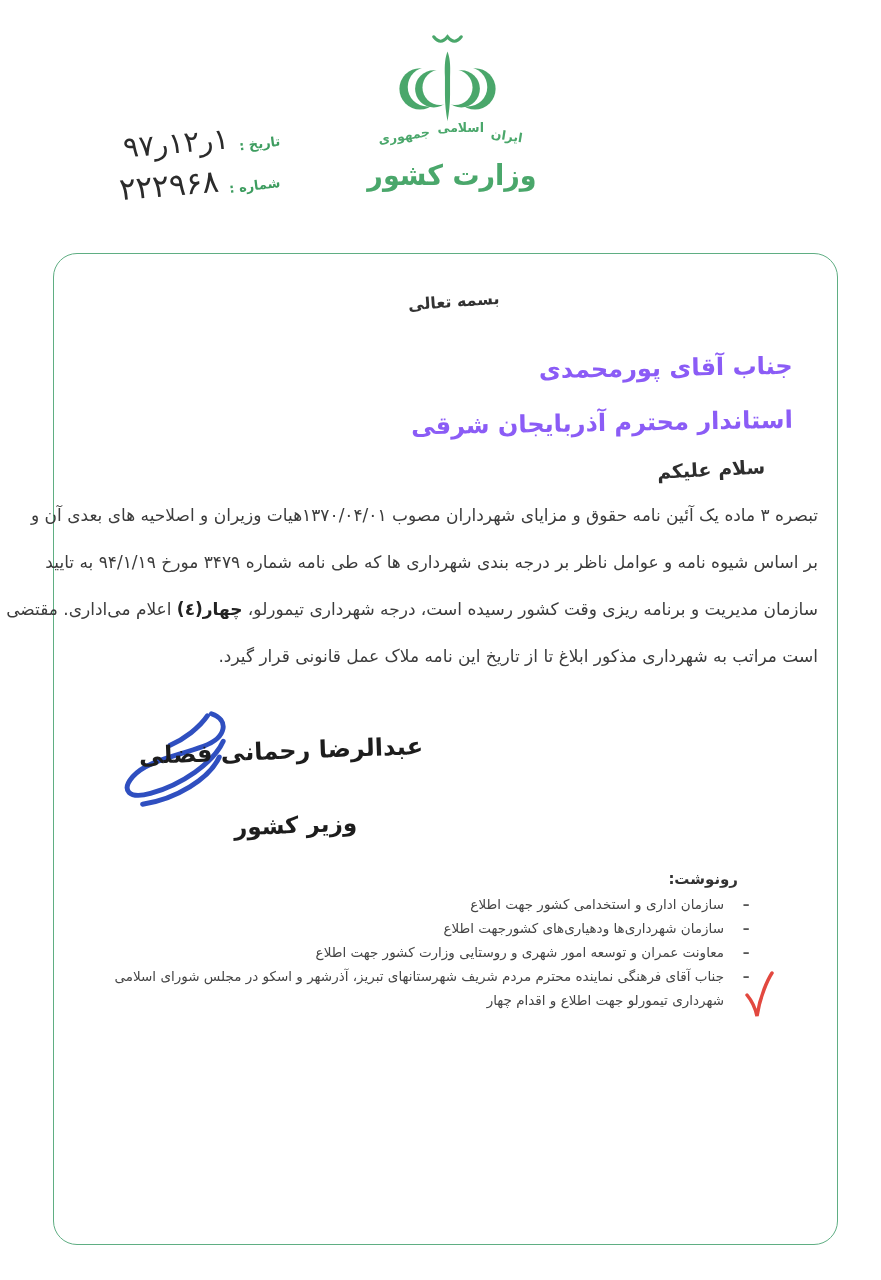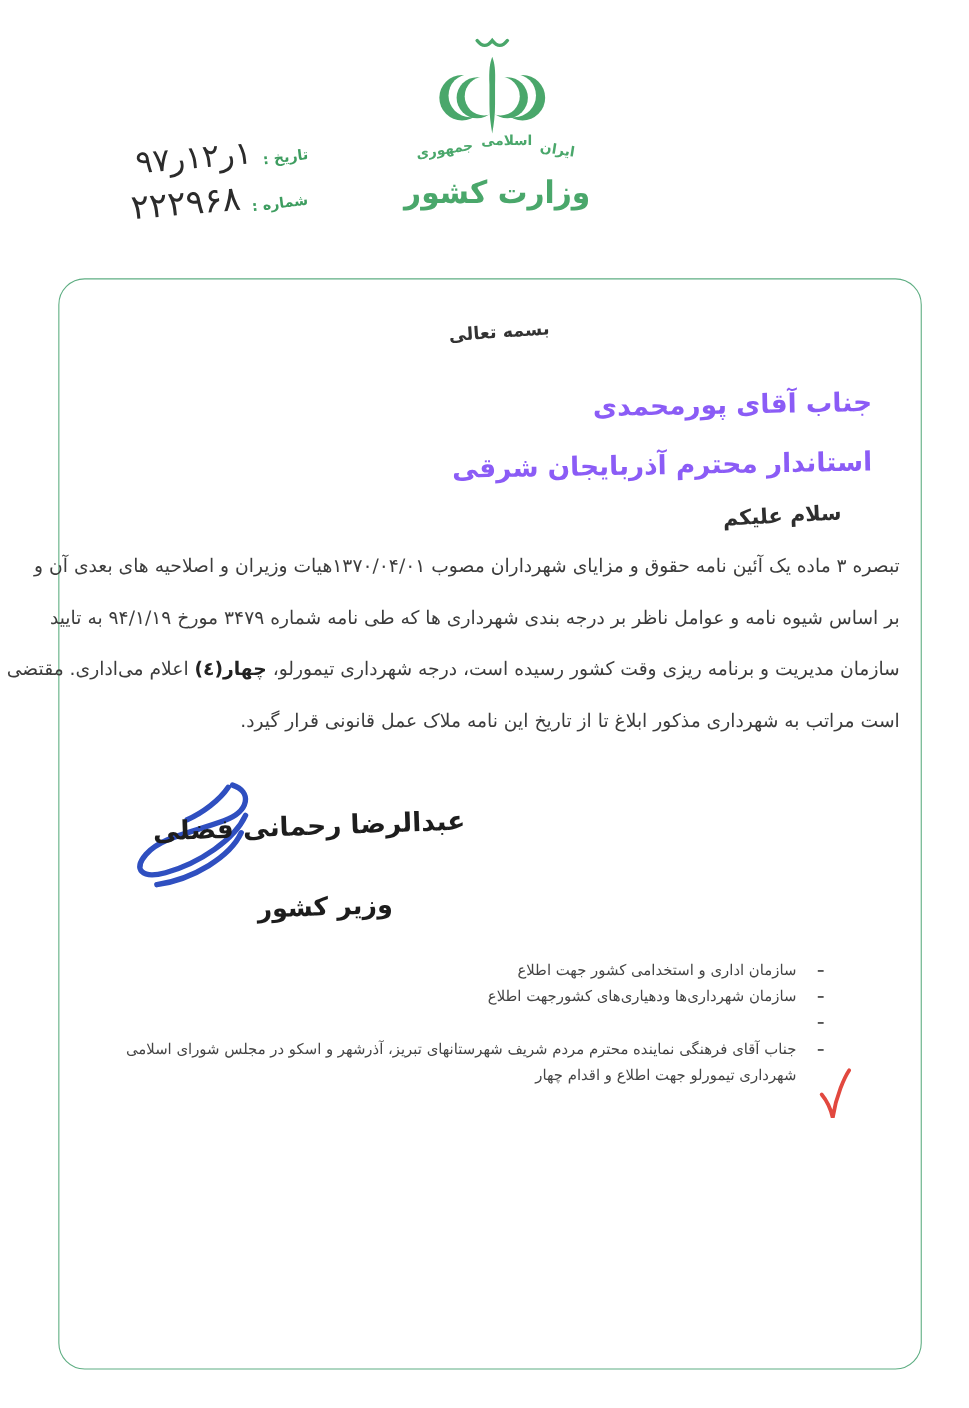--- a/index.html
+++ b/index.html
@@ -184,30 +184,32 @@
       <path d="M100,14 C118,20 116,38 92,47 C62,58 34,62 20,78 C8,92 16,101 38,95 C70,86 102,64 112,42"></path>
       <path d="M30,106 C64,101 98,80 108,58"></path>
       <path d="M96,16 C88,28 72,40 58,46"></path>
     </g>
   </svg>
 
   <div class="signer-name">عبدالرضا رحمانی فضلی</div>
   <div class="signer-title">وزیر کشور</div>
 
   <div class="cc">
+    <div class="cc-heading">رونوشت:</div>
     <div class="cc-row">
       <span class="cc-bullet">–</span>
       <span>سازمان اداری و استخدامی کشور جهت اطلاع</span>
     </div>
     <div class="cc-row">
       <span class="cc-bullet">–</span>
       <span>سازمان شهرداری‌ها ودهیاری‌های کشورجهت اطلاع</span>
     </div>
     <div class="cc-row">
       <span class="cc-bullet">–</span>
+      <span>معاونت عمران و توسعه امور شهری و روستایی وزارت کشور جهت اطلاع</span>
     </div>
     <div class="cc-row">
       <span class="cc-bullet">–</span>
       <span>جناب آقای فرهنگی نماینده محترم مردم شریف شهرستانهای تبریز، آذرشهر و اسکو در مجلس شورای اسلامی</span>
     </div>
     <div class="cc-row">
       <span class="cc-bullet"></span>
       <span>شهرداری تیمورلو جهت اطلاع و اقدام چهار</span>
     </div>
   </div>

